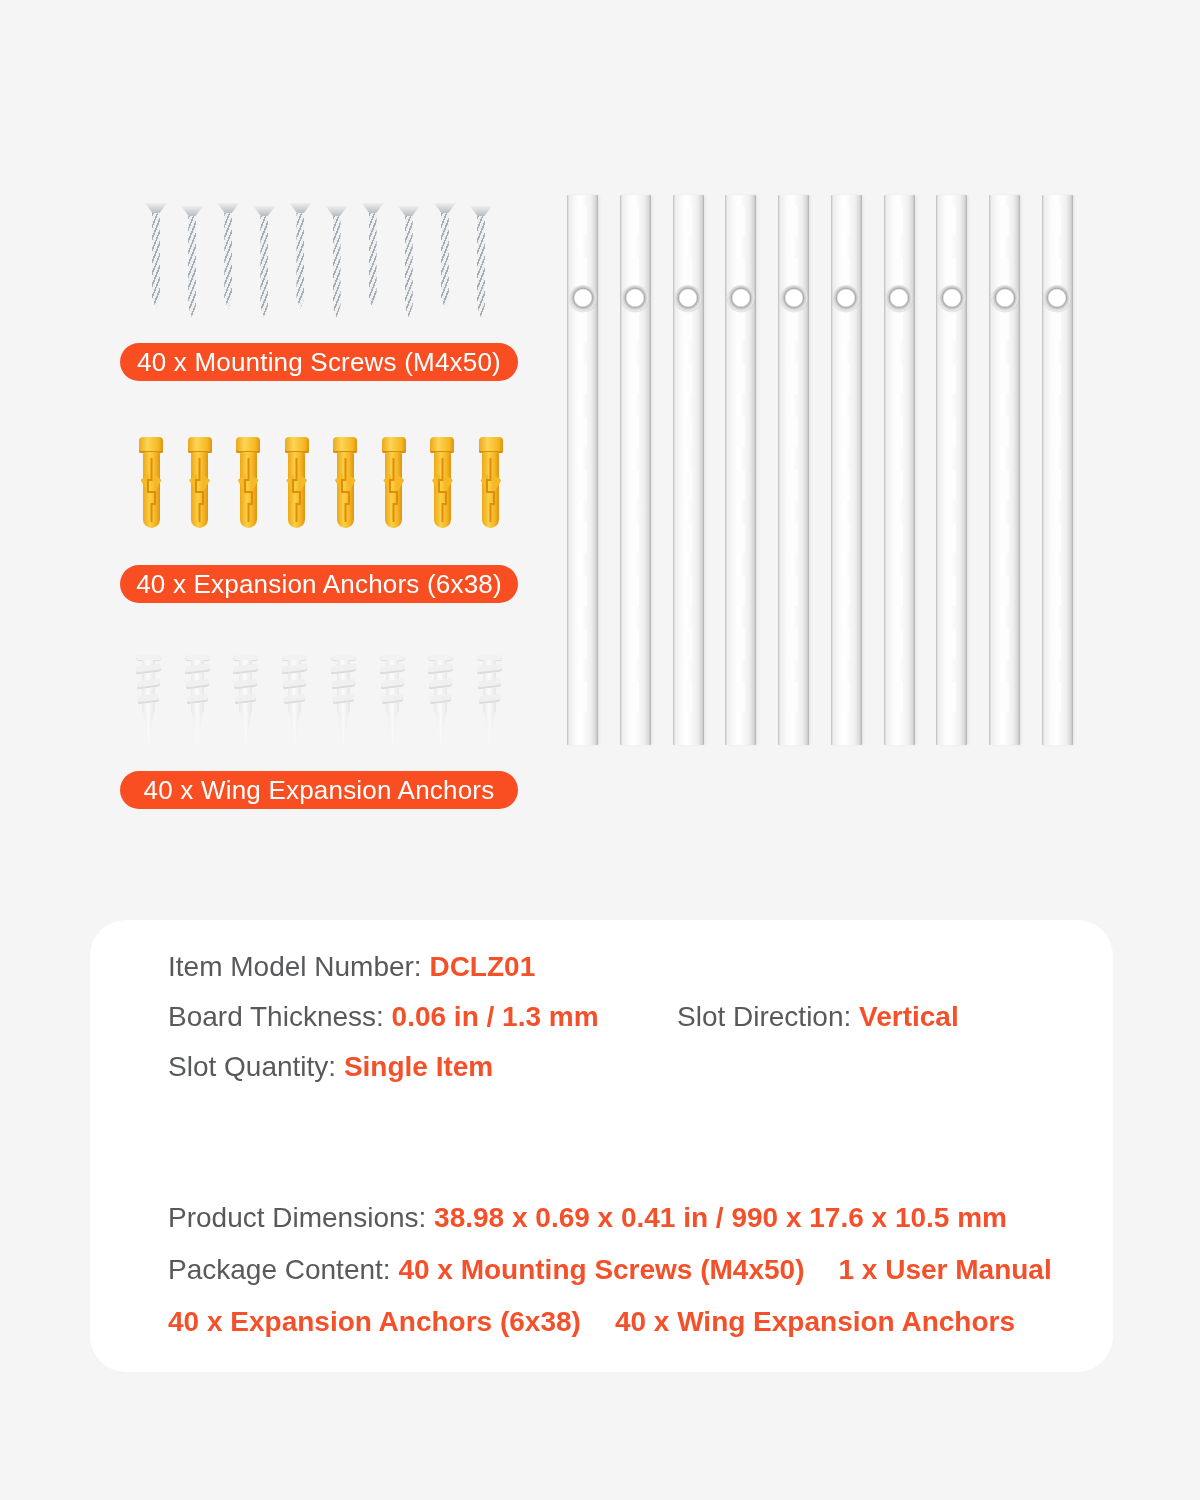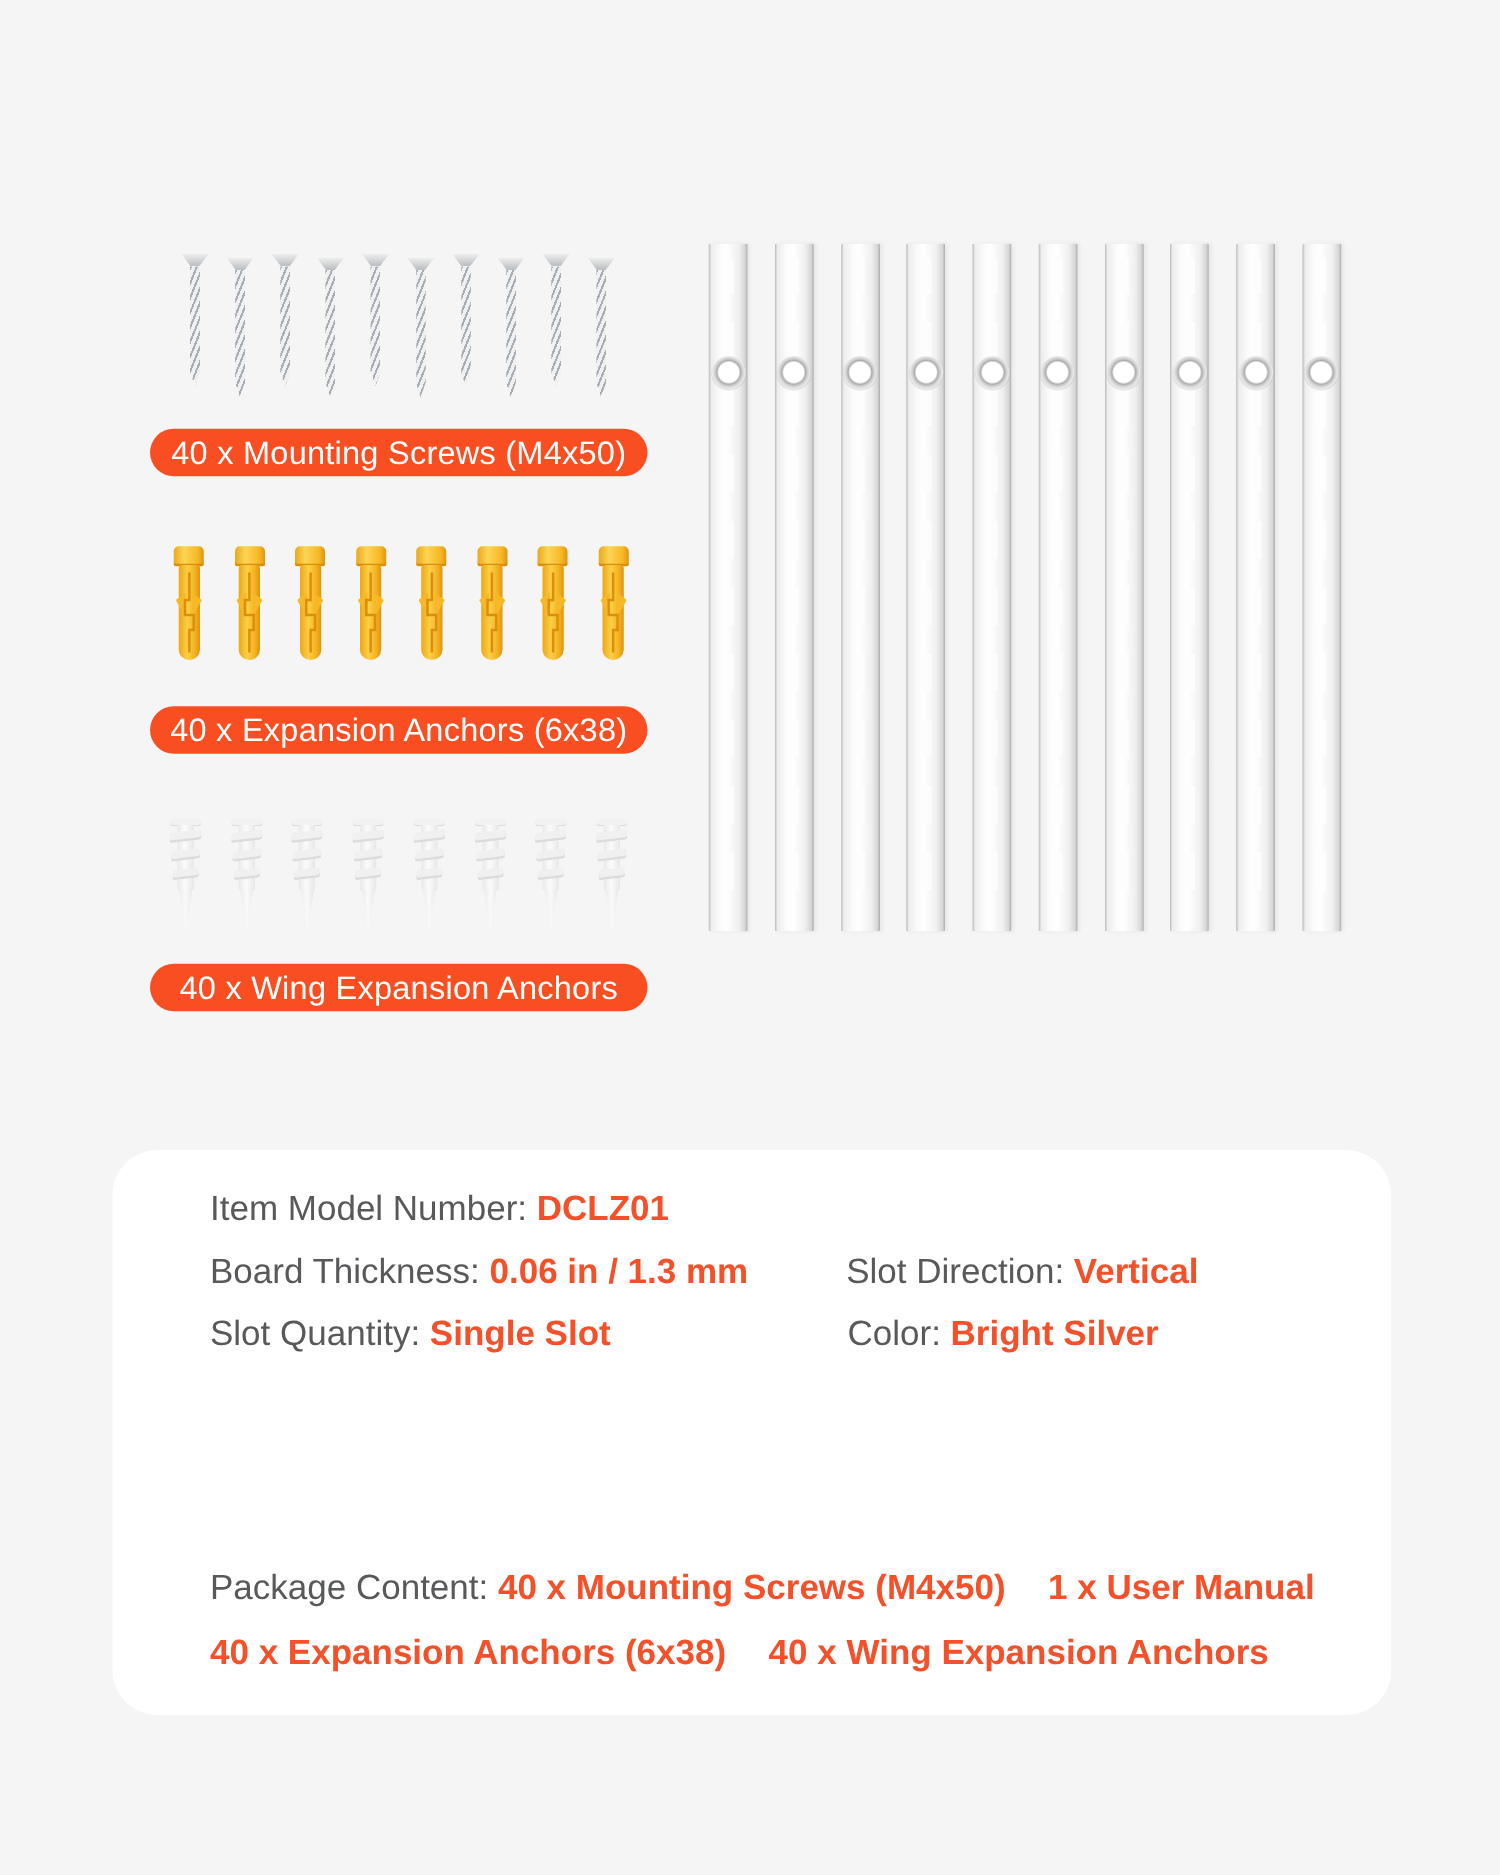--- a/index.html
+++ b/index.html
@@ -382,28 +382,28 @@
   </div>
 
   <div class="spec-row col-l" style="top:80px;">
     <span class="spec-label">Board Thickness: </span><span class="spec-value">0.06 in / 1.3 mm</span>
   </div>
   <div class="spec-row col-r" style="top:80px;">
     <span class="spec-label">Slot Direction: </span><span class="spec-value">Vertical</span>
   </div>
 
   <div class="spec-row col-l" style="top:130px;">
-    <span class="spec-label">Slot Quantity: </span><span class="spec-value">Single Slot</span>
-  </div>
-  <div class="spec-row col-r" style="top:130px;left:572px;">
-    <span class="spec-label">Color: </span><span class="spec-value">Bright Silver</span>
-  </div>
-
-
-
+    <span class="spec-label">Slot Quantity: </span><span class="spec-value">Single Item</span>
+  </div>
+
+
+
+  <div class="spec-row col-l" style="top:281px;">
+    <span class="spec-label">Product Dimensions: </span><span class="spec-value">38.98 x 0.69 x 0.41 in / 990 x 17.6 x 10.5 mm</span>
+  </div>
 
   <div class="spec-row col-l" style="top:333px;">
     <span class="spec-label">Package Content: </span><span class="spec-value gap-item">40 x Mounting Screws (M4x50)</span><span class="spec-value">1 x User Manual</span>
   </div>
 
   <div class="spec-row col-l" style="top:385px;">
     <span class="spec-value gap-item">40 x Expansion Anchors (6x38)</span><span class="spec-value">40 x Wing Expansion Anchors</span>
   </div>
 
 </div>

